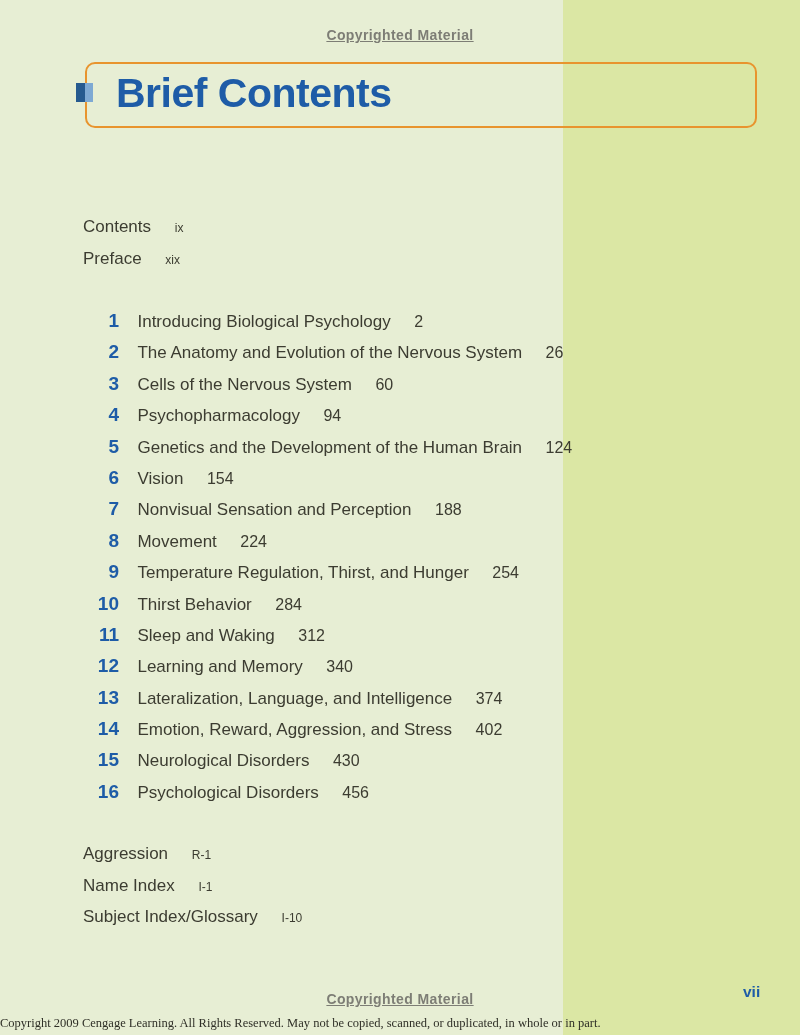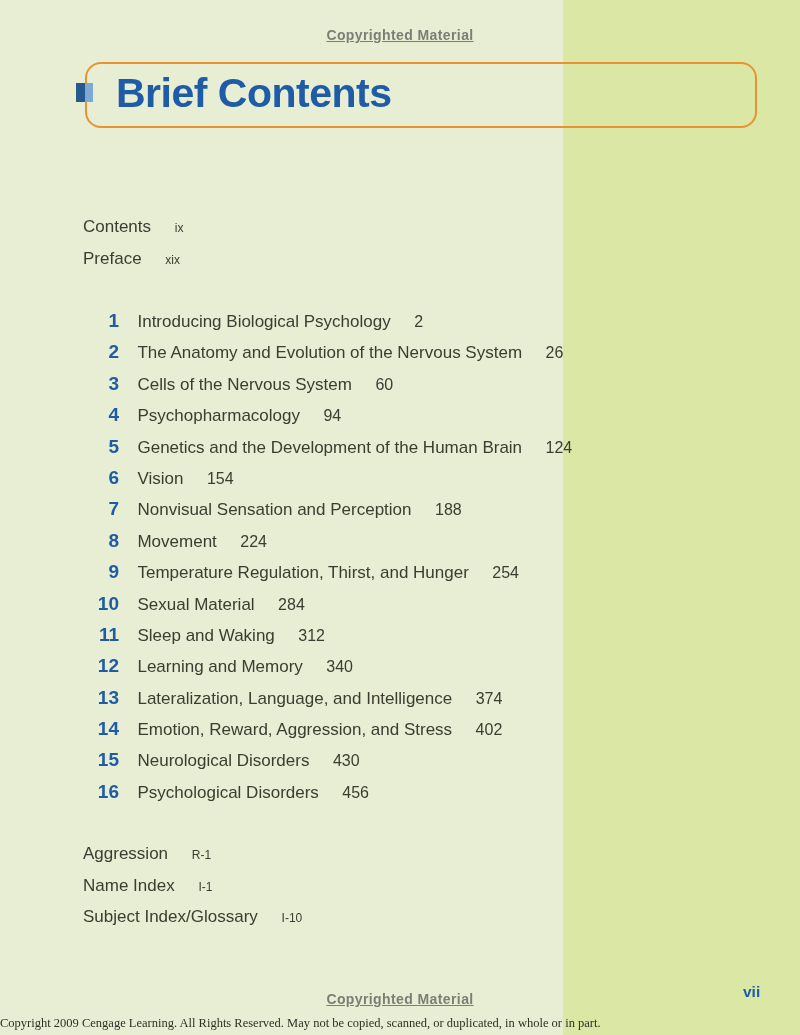--- a/index.html
+++ b/index.html
@@ -30,21 +30,21 @@
   }
   .watermark.top { top: 27px; }
   .watermark.bottom { top: 991px; }
 
   .title-box {
     position: absolute;
     left: 85px; top: 62px;
     width: 672px; height: 66px;
     box-sizing: border-box;
     border: 2px solid var(--border_orange, #e8942e);
-    border-radius: 16px;
+    border-radius: 10px;
   }
   .marker {
     position: absolute;
     left: -11px; top: 19px;
     display: flex;
   }
   .m-dark { width: 9px; height: 19px; background: var(--marker_dark_blue, #265a8f); }
   .m-light { width: 8px; height: 19px; background: var(--marker_light_blue, #7ea9d3); }
   .title {
     position: absolute;
@@ -194,21 +194,21 @@
       </div>
 
       <div class="ch-row">
         <span class="ch-num">9</span>
         <span class="ch-title">Temperature Regulation, Thirst, and Hunger</span>
         <span class="ch-page">254</span>
       </div>
 
       <div class="ch-row">
         <span class="ch-num">10</span>
-        <span class="ch-title">Sexual Material</span>
+        <span class="ch-title">Thirst Behavior</span>
         <span class="ch-page">284</span>
       </div>
 
       <div class="ch-row">
         <span class="ch-num">11</span>
         <span class="ch-title">Sleep and Waking</span>
         <span class="ch-page">312</span>
       </div>
 
       <div class="ch-row">

